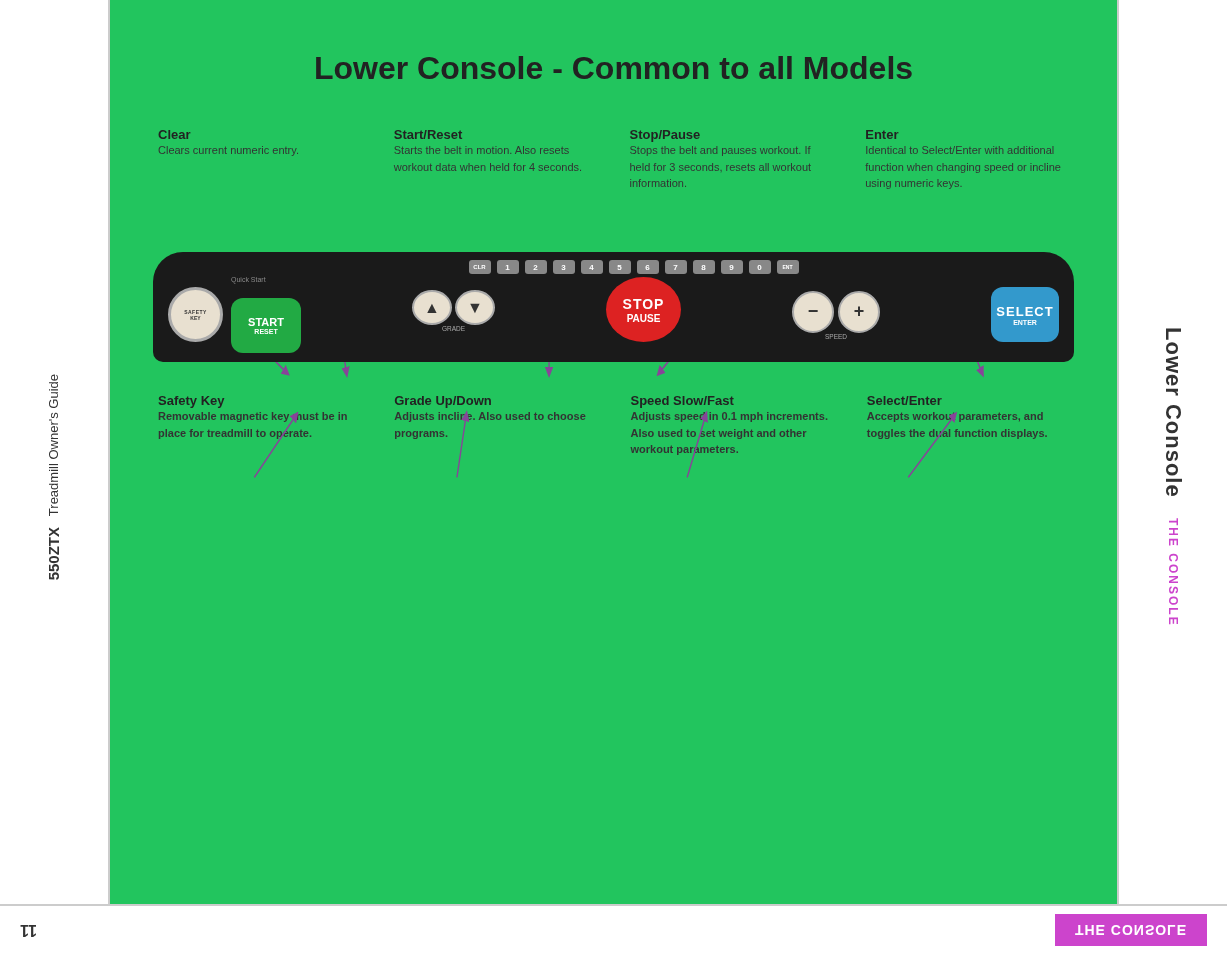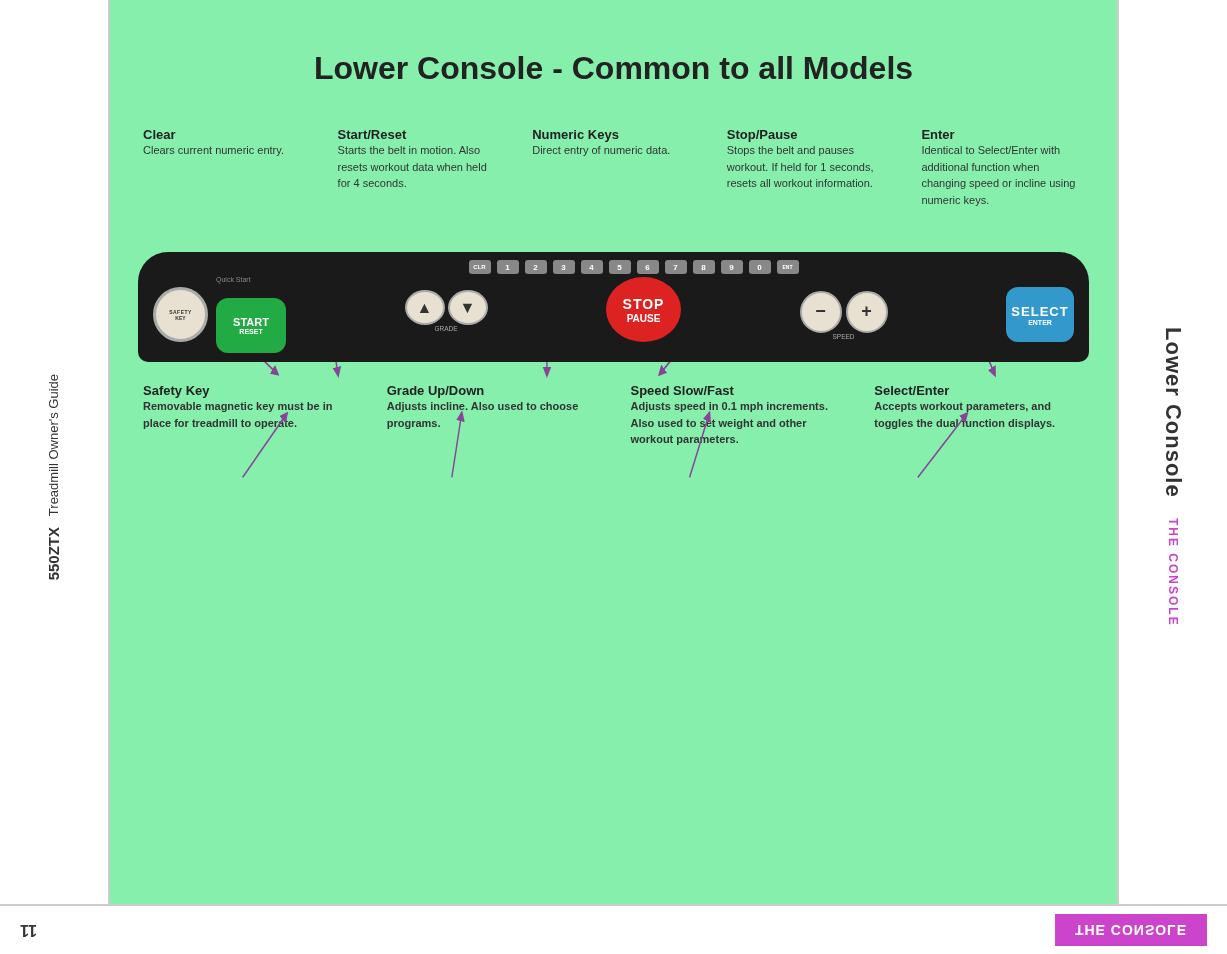--- a/index.html
+++ b/index.html
@@ -101,22 +101,22 @@
       transform: scaleY(-1);
     }
 
     
     .main-content {
       position: absolute;
       left: 110px;
       top: 0;
       right: 110px;
       bottom: 50px;
-      padding: 30px 28px;
-      background: #86efac;
+      padding: 30px 43px;
+      background: #22c55e;
     }
 
     .page-title {
       font-size: 32px;
       font-weight: bold;
       color: #222;
       text-align: center;
       margin-bottom: 40px;
       margin-top: 20px;
     }
@@ -384,28 +384,24 @@
     <div class="ann-item">
       <div class="ann-title">Clear</div>
       <div class="ann-body">Clears current numeric entry.</div>
     </div>
 
     <div class="ann-item">
       <div class="ann-title">Start/Reset</div>
       <div class="ann-body">Starts the belt in motion. Also resets workout data when held for 4 seconds.</div>
     </div>
 
-    <div class="ann-item">
-      <div class="ann-title">Numeric Keys</div>
-      <div class="ann-body">Direct entry of numeric data.</div>
-    </div>
 
     <div class="ann-item">
       <div class="ann-title">Stop/Pause</div>
-      <div class="ann-body">Stops the belt and pauses workout. If held for 1 seconds, resets all workout information.</div>
+      <div class="ann-body">Stops the belt and pauses workout. If held for 3 seconds, resets all workout information.</div>
     </div>
 
     <div class="ann-item">
       <div class="ann-title">Enter</div>
       <div class="ann-body">Identical to Select/Enter with additional function when changing speed or incline using numeric keys.</div>
     </div>
   </div>
 
   <div class="console-wrapper">
 
@@ -507,21 +503,21 @@
       <div class="spacer"></div>
 
       <div class="select-btn">
         <span style="font-size:13px;font-weight:bold;letter-spacing:1px;">SELECT</span>
         <span style="font-size:7px;">ENTER</span>
       </div>
 
     </div>
   </div>
 
-  <div class="bottom-annotations" style="margin-top:21px;gap:24px;">
+  <div class="bottom-annotations" style="margin-top:31px;gap:24px;">
 
     <div class="ann-bottom-item">
       <div class="ann-title">Safety Key</div>
       <div class="ann-body">Removable magnetic key must be in place for treadmill to operate.</div>
     </div>
 
     <div class="ann-bottom-item">
       <div class="ann-title">Grade Up/Down</div>
       <div class="ann-body">Adjusts incline. Also used to choose programs.</div>
     </div>

